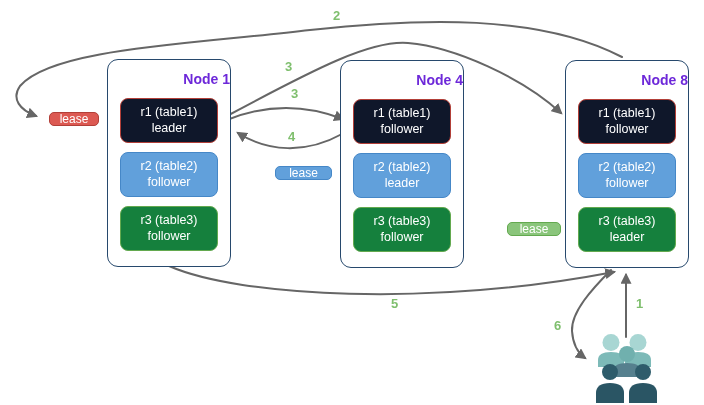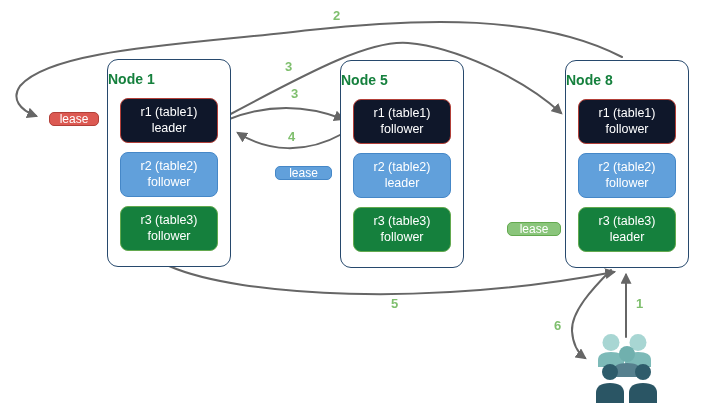--- a/index.html
+++ b/index.html
@@ -7,21 +7,21 @@
     position:relative;width:704px;height:405px;background:#ffffff;overflow:hidden;
     font-family:"Liberation Sans","DejaVu Sans",sans-serif;
   }
   .arrow-layer{position:absolute;left:0;top:0;width:704px;height:405px;pointer-events:none;}
 
   .node{
     position:absolute;width:124px;height:208px;background:#ffffff;
     border:1.6px solid #27496D;border-radius:11px;box-sizing:border-box;
   }
   .node-title{
-    text-align:left;margin-top:11px;font-weight:bold;font-size:14px;color:#15803d;
+    text-align:right;margin-top:11px;font-weight:bold;font-size:14px;color:#6d28d9;
   }
   .replica{
     position:absolute;left:12px;width:98px;height:45px;border-radius:8px;
     color:#ffffff;font-size:12.5px;line-height:1.25;text-align:center;
     display:flex;flex-direction:column;justify-content:center;
     border:1.5px solid transparent;box-sizing:border-box;
   }
   .replica.red{background:#0f172a;border-color:#B23F38;}
   .replica.blue{background:#61A0DB;border-color:#4587C7;}
   .replica.green{background:#15803d;border-color:#63A94F;}
@@ -81,21 +81,21 @@
       <span>r2 (table2)</span>
       <span>follower</span>
     </div>
     <div class="replica green pos-r3">
       <span>r3 (table3)</span>
       <span>follower</span>
     </div>
   </div>
 
   <div class="node" style="left:340px;top:60px;">
-    <div class="node-title">Node 5</div>
+    <div class="node-title">Node 4</div>
     <div class="replica red pos-r1">
       <span>r1 (table1)</span>
       <span>follower</span>
     </div>
     <div class="replica blue pos-r2">
       <span>r2 (table2)</span>
       <span>leader</span>
     </div>
     <div class="replica green pos-r3">
       <span>r3 (table3)</span>

